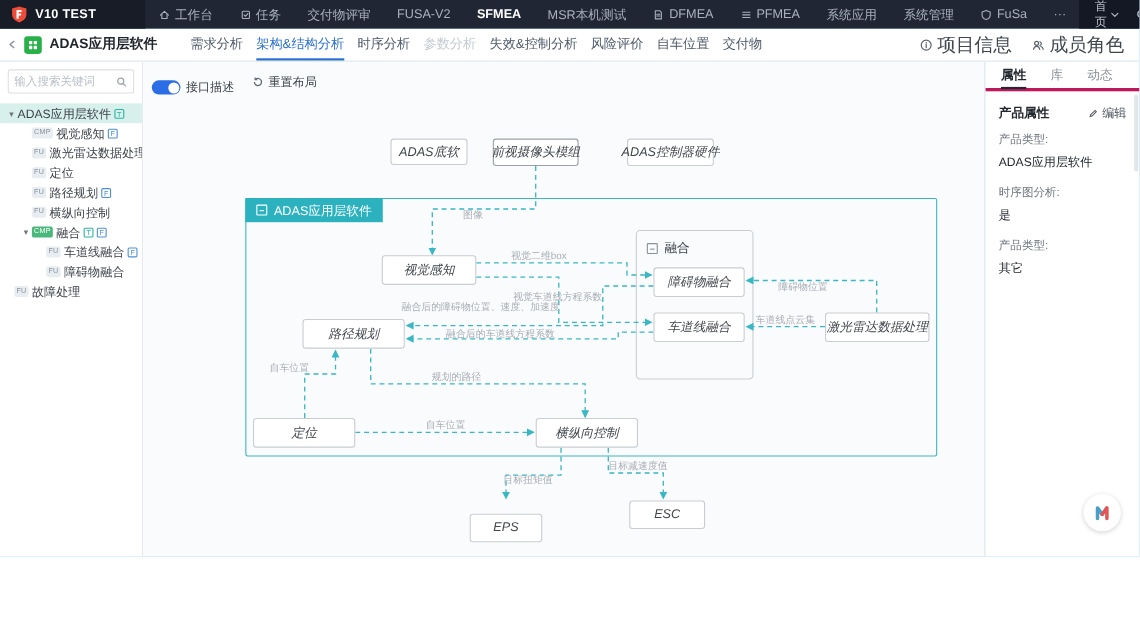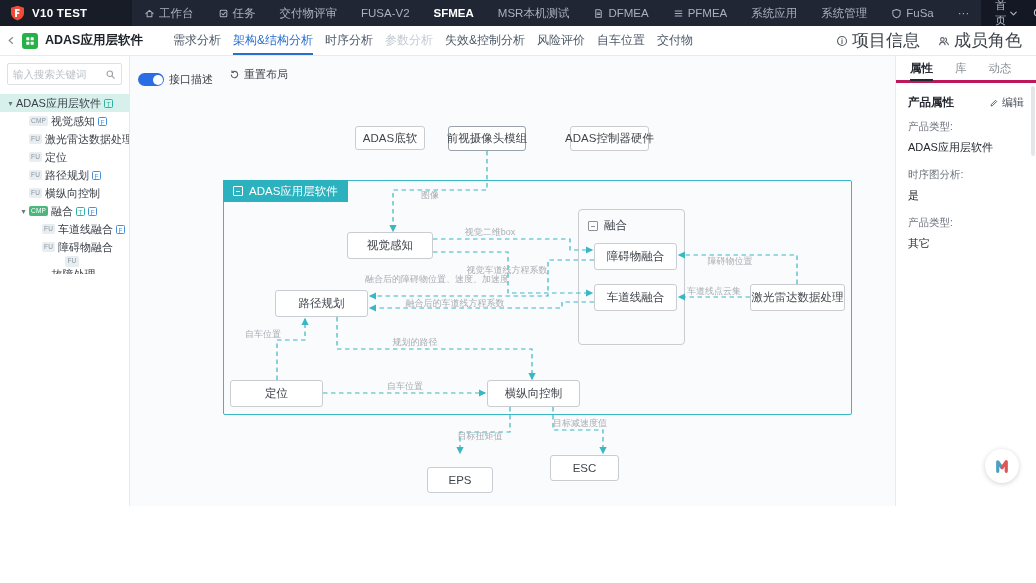--- a/index.html
+++ b/index.html
@@ -61,21 +61,21 @@
   .reset-btn svg { width:11px; height:11px; color:#5b626b; }
   .diagram { position:absolute; left:0; top:0; width:765px; height:502px; }
   .diagram svg.wires { position:absolute; left:0; top:0; z-index:3; }
   .dgroup { position:absolute; border:1px solid #c9cdd2; border-radius:4px; z-index:1; }
   .dgroup.accent { border-color:#3ab7c4; border-radius:2px; }
   .dgroup-header { position:absolute; left:-1px; top:-1px; height:22px; background:#2cb2bf; color:#fff; display:flex; align-items:center; gap:6px; padding:0 10px; font-size:11.5px; z-index:2; cursor:pointer; }
   .minus-box { width:10px; height:10px; border:1px solid currentColor; border-radius:1px; position:relative; flex:none; }
   .minus-box::after { content:""; position:absolute; left:2px; right:2px; top:4px; height:1px; background:currentColor; }
   .dgroup-label { position:absolute; left:9px; top:8px; display:flex; align-items:center; gap:6px; font-size:11.5px; color:#3c4149; z-index:2; cursor:pointer; }
   .dgroup-label .minus-box { color:#8a9198; }
-  .dnode { position:absolute; background:#fff; border:1px solid #c9cdd2; border-radius:3px; display:flex; align-items:center; justify-content:center; font-size:11.5px; color:#41464c; z-index:4; cursor:pointer; white-space:nowrap; }
+  .dnode { position:absolute; background:#fff; border:1px solid #c9cdd2; border-radius:3px; display:flex; align-items:center; justify-content:center; font-size:11.5px; color:#41464c; z-index:4; cursor:pointer; white-space:nowrap;font-style:italic; }
   .dnode.em { border-color:#9aa1a8; }
   .collapse-handle { position:absolute; top:255px; width:9px; height:26px; display:flex; align-items:center; justify-content:center; color:#b3bac1; font-size:9px; cursor:pointer; z-index:7; }
   .bottombar { position:absolute; left:0; right:0; bottom:0; height:25px; background:#fff; border-top:1px solid #e9ebee; display:flex; align-items:center; padding-left:15px; gap:30px; z-index:6; }
   .btab { font-size:11.5px; color:#60676f; cursor:pointer;margin-left:16px; }
   .btab.active { color:#23272e; font-weight:bold; }
 
   
   .rightpanel { position:absolute; left:895px; top:56px; width:141px; height:527px; background:#fff; border-left:1px solid #e8eaed; z-index:20; }
   .rp-tabs { height:27px; display:flex; align-items:stretch; border-bottom:3px solid #be185d; padding:0 14px; gap:22px; }
   .rp-tab { display:flex; align-items:center; font-size:11.5px; color:#878e96; cursor:pointer; position:relative; }
@@ -273,21 +273,21 @@
           <span class="tree-caret"></span>
           <span class="tree-badge">FU</span>
           <span>车道线融合</span>
           <span class="tree-tag f">F</span>
         </div>
         <div class="tree-row" style="padding-left: 31px;">
           <span class="tree-caret"></span>
           <span class="tree-badge">FU</span>
           <span>障碍物融合</span>
         </div>
-        <div class="tree-row" style="padding-left: 18px; flex-direction: column;">
+        <div class="tree-row" style="padding-left: 2px;">
           <span class="tree-caret"></span>
           <span class="tree-badge">FU</span>
           <span>故障处理</span>
         </div>
       </div>
   </aside>
 
   <section class="canvas">
     <div class="canvas-toolbar">
       <span class="toggle-wrap">
@@ -350,21 +350,21 @@
         <div class="dnode em" style="left: 318px; top: 70px; width: 78px; height: 25px;">前视摄像头模组</div>
         <div class="dnode" style="left: 440px; top: 70px; width: 79px; height: 25px;">ADAS控制器硬件</div>
         <div class="dnode" style="left: 217px; top: 176px; width: 86px; height: 27px;">视觉感知</div>
         <div class="dnode" style="left: 464px; top: 187px; width: 83px; height: 27px;">障碍物融合</div>
         <div class="dnode" style="left: 464px; top: 228px; width: 83px; height: 27px;">车道线融合</div>
         <div class="dnode" style="left: 620px; top: 228px; width: 95px; height: 27px;">激光雷达数据处理</div>
         <div class="dnode" style="left: 145px; top: 234px; width: 93px; height: 27px;">路径规划</div>
         <div class="dnode" style="left: 100px; top: 324px; width: 93px; height: 27px;">定位</div>
         <div class="dnode" style="left: 357px; top: 324px; width: 93px; height: 27px;">横纵向控制</div>
         <div class="dnode" style="left: 297px; top: 399px; width: 66px; height: 26px; margin-top: 12px;">EPS</div>
-        <div class="dnode" style="left: 420px; top: 399px; width: 69px; height: 26px;">ESC</div>
+        <div class="dnode" style="left: 442px; top: 399px; width: 69px; height: 26px;">ESC</div>
       </div>
     <span class="collapse-handle" style="left:-9px">❮</span>
     <span class="collapse-handle" style="right:-8px">❯</span>
     <div class="bottombar" id="bottombar">
         <span class="btab active">框图</span>
         <span class="btab">元素清单</span>
         <span class="btab">接口清单</span>
       </div>
   </section>
 

